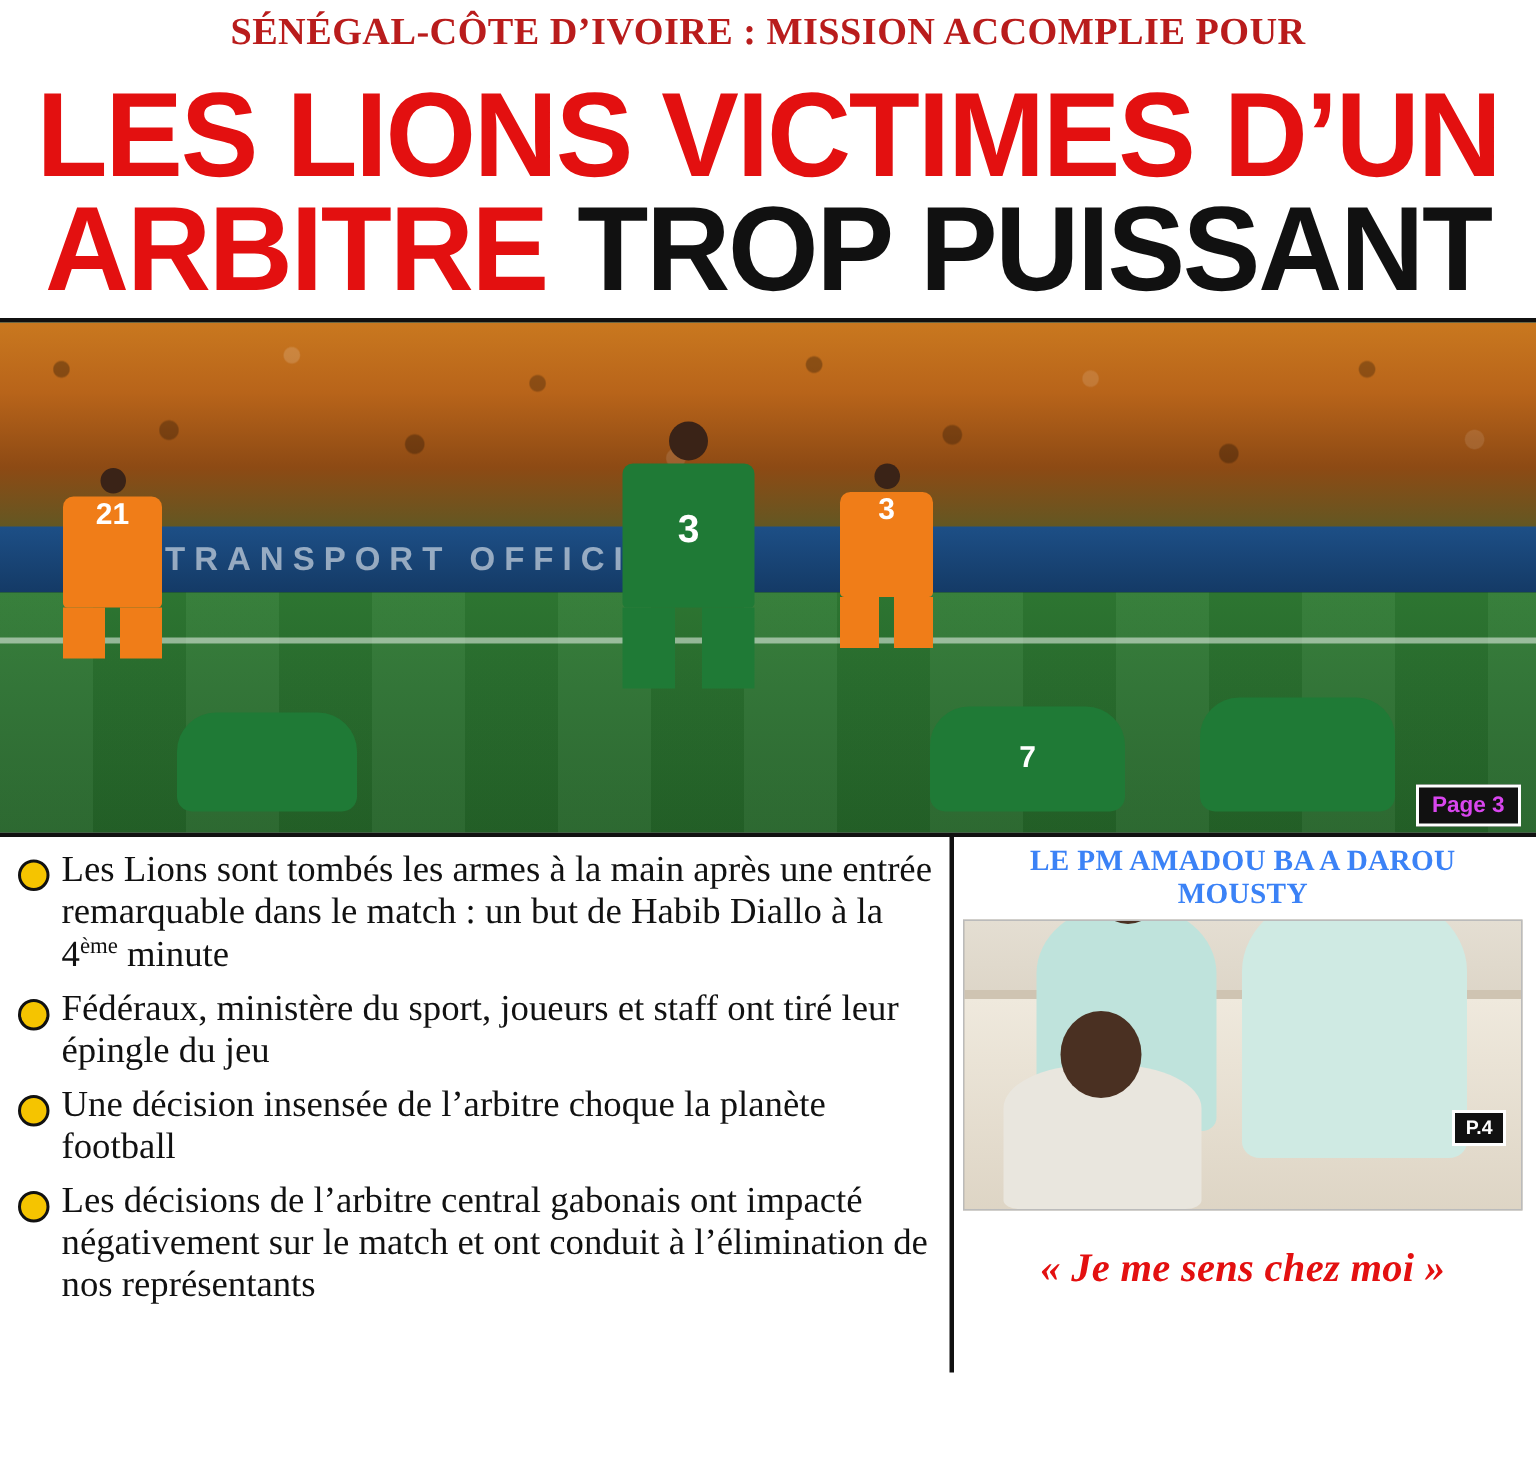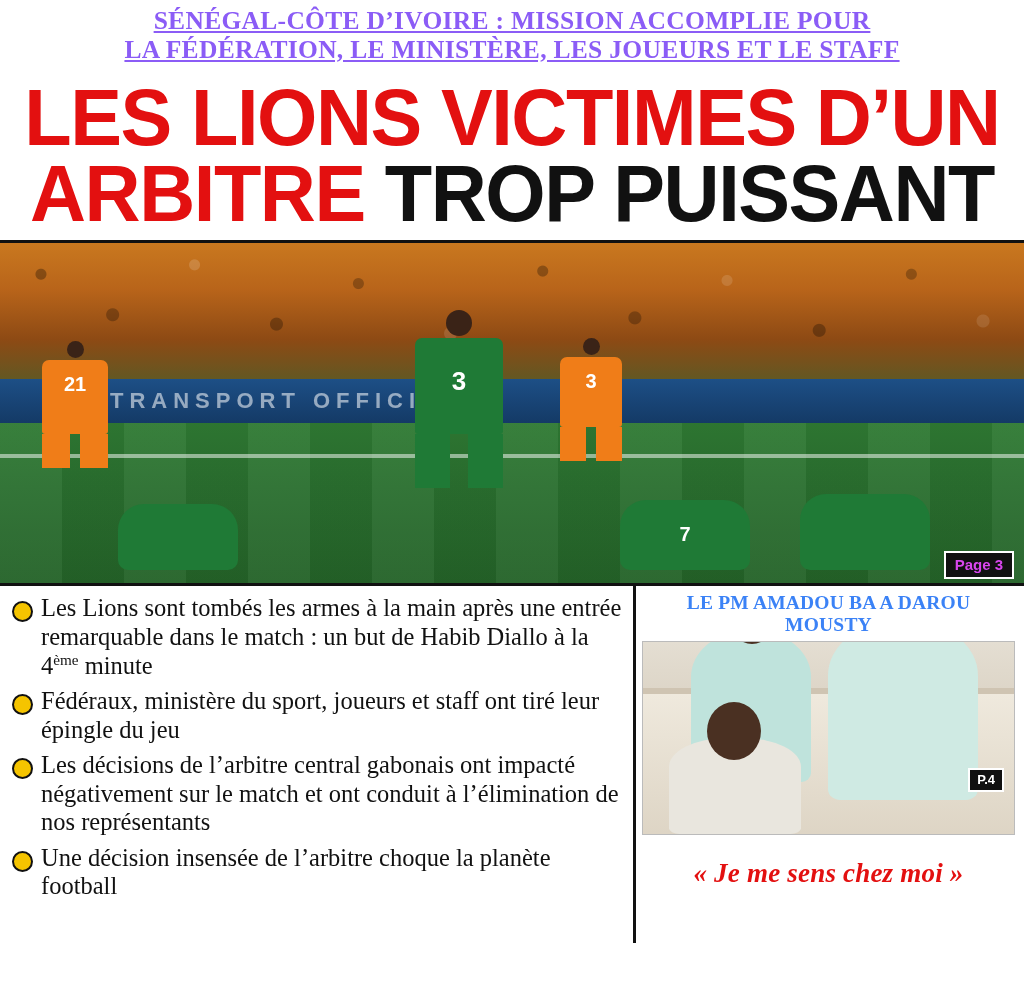--- a/index.html
+++ b/index.html
@@ -19,26 +19,25 @@
     height: 989px;
     background: #ffffff;
     box-sizing: border-box;
   }
 
   
   .kicker {
     text-align: center;
     font-family: "Liberation Serif", serif;
     font-weight: bold;
-    color: #8b5cf6;
+    color: #b91c1c;
     font-size: 25.5px;
     line-height: 1.12;
     letter-spacing: 0.3px;
     padding: 7px 18px 2px 18px;
-    text-decoration: underline;
   }
   .kicker .l2 { display: block; }
 
   
   .headline {
     text-align: center;
     font-family: "Liberation Sans", sans-serif;
     font-weight: bold;
     font-size: 80px;
     line-height: 0.95;
@@ -134,21 +133,21 @@
     height: 34px;
     background: linear-gradient(90deg, #1d5c2a 0 42%, transparent 42% 58%, #1d5c2a 58% 100%);
   }
   .pl .num {
     font-family: "Liberation Sans", sans-serif;
     font-weight: bold;
     color: #ffffff;
     text-align: center;
     font-size: 20px;
     line-height: 1;
-    padding-top: 14px;
+    padding-top: 2px;
   }
   .page-tag {
     position: absolute;
     right: 10px;
     bottom: 4px;
     background: #111111;
     color: #d946ef;
     font-family: "Liberation Sans", sans-serif;
     font-weight: bold;
     font-size: 15px;
@@ -258,21 +257,20 @@
     letter-spacing: 0.2px;
   }
 </style>
 </head>
 <body>
 
 <div class="page">
 
   <div class="kicker">
     <span>SÉNÉGAL-CÔTE D’IVOIRE : MISSION ACCOMPLIE POUR</span>
-    <span class="l2">LA FÉDÉRATION, LE MINISTÈRE, LES JOUEURS ET LE STAFF</span>
   </div>
 
   <div class="headline">
     <span class="line hl-red">LES LIONS VICTIMES D’UN</span>
     <span class="line"><span class="hl-red">ARBITRE</span>&nbsp;<span class="hl-black">TROP PUISSANT</span></span>
   </div>
 
   <div class="rule"></div>
 
   <div class="hero">
@@ -321,25 +319,25 @@
       <div class="bullet">
         <span class="dot"></span>
         <span class="txt">Les Lions sont tombés les armes à la main après une entrée remarquable dans le match : un but de Habib Diallo à la 4<sup>ème</sup> minute</span>
       </div>
       <div class="bullet">
         <span class="dot"></span>
         <span class="txt">Fédéraux, ministère du sport, joueurs et staff ont tiré leur épingle du jeu</span>
       </div>
       <div class="bullet">
         <span class="dot"></span>
-        <span class="txt">Les décisions de l’arbitre central gabonais ont impacté négativement sur le match et ont conduit à l’élimination de nos représentants</span>
+        <span class="txt">Une décision insensée de l’arbitre choque la planète football</span>
       </div>
       <div class="bullet">
         <span class="dot"></span>
-        <span class="txt">Une décision insensée de l’arbitre choque la planète football</span>
+        <span class="txt">Les décisions de l’arbitre central gabonais ont impacté négativement sur le match et ont conduit à l’élimination de nos représentants</span>
       </div>
     </div>
 
     <div class="sidebox">
       <div class="cap-top">LE PM AMADOU BA A DAROU MOUSTY</div>
       <div class="side-photo">
         <div class="sp-wall"></div>
         <div class="sp-sofa"></div>
 
         <div class="sp-person" style="left:48px; bottom:52px; width:120px; height:150px; background:#bfe3dc;"></div>

